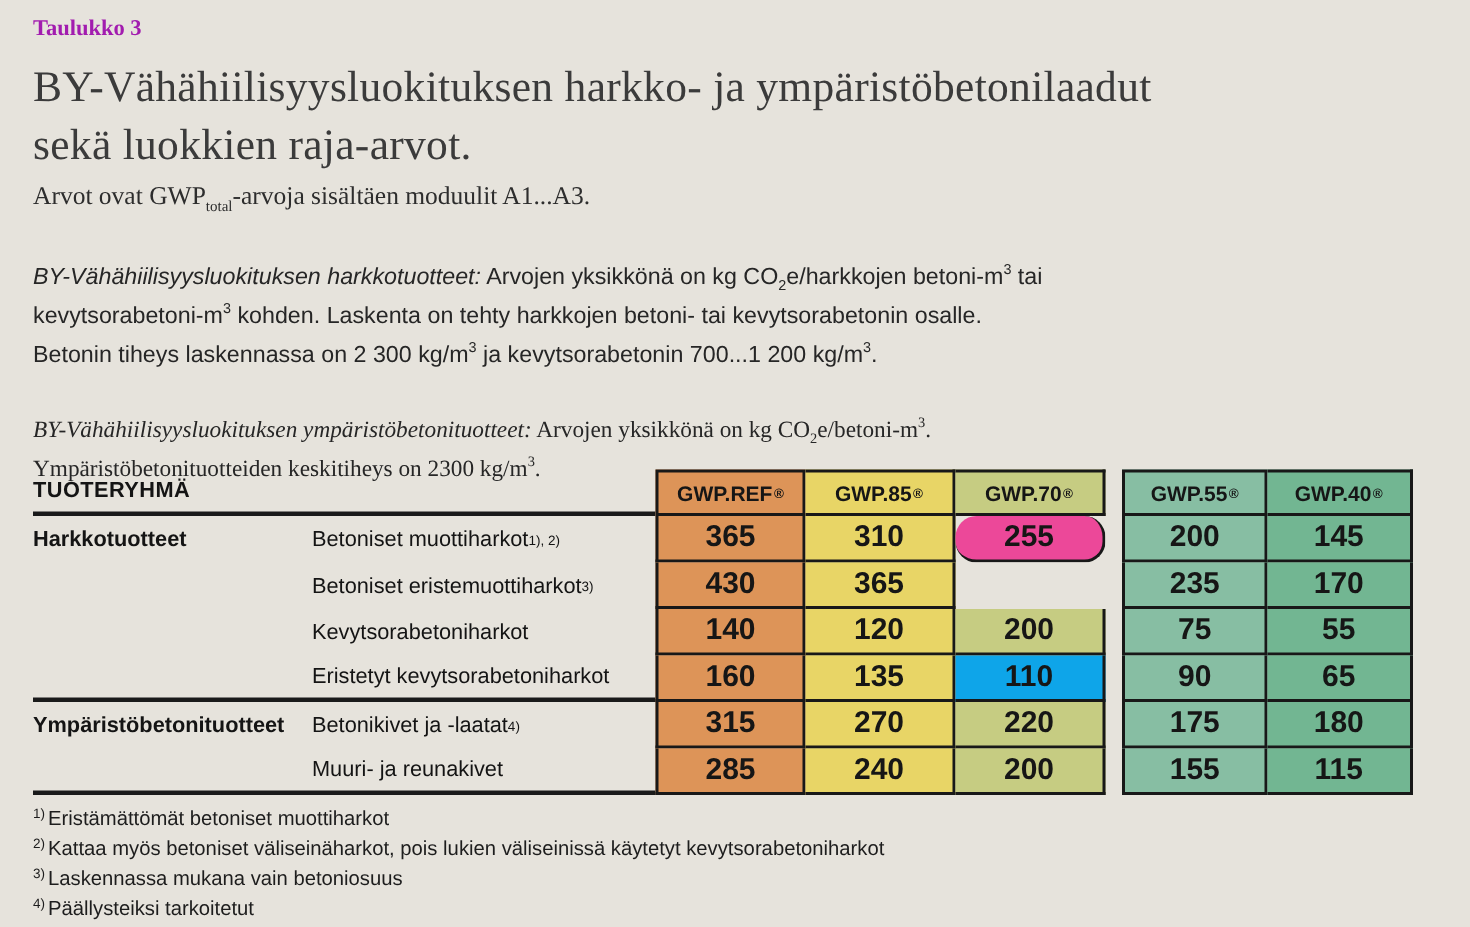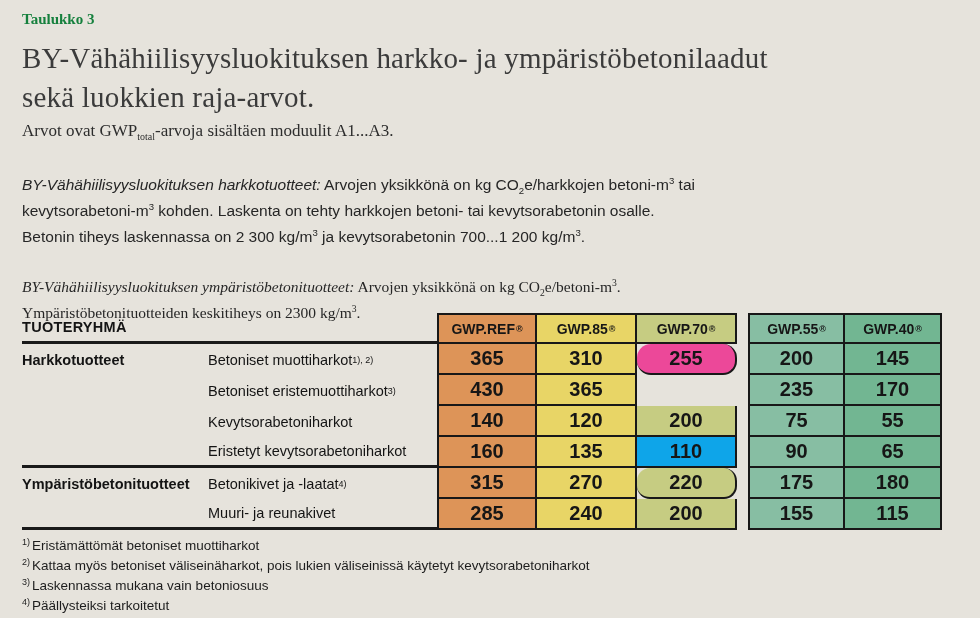--- a/index.html
+++ b/index.html
@@ -10,21 +10,21 @@
     color: #222;
     position: relative;
     overflow: hidden;
   }
   .page { position: absolute; inset: 0; padding: 11px 22px 0 22px; }
 
   .kicker {
     font-family: "Liberation Serif", serif;
     font-weight: bold;
     font-size: 15px;
-    color: #15803d;
+    color: #a21caf;
   }
   .title {
     font-family: "Liberation Serif", serif;
     font-weight: 400;
     font-size: 29px;
     line-height: 1.36;
     color: #3b3b3b;
     margin-top: 11px;
     letter-spacing: 0.2px;
   }
@@ -171,21 +171,21 @@
       <div class="cc cval" style="grid-area: 5 / 5; background: #0ea5e9; text-align: right;">110</div>
       <div class="cc cval left" style="grid-area: 5 / 7; background: rgb(135, 190, 163);">90</div>
       <div class="cc cval" style="grid-area: 5 / 8; background: rgb(114, 182, 146);">65</div>
       <div class="gcell" style="grid-area: 6 / 1;">Ympäristöbetonituotteet</div>
       <div class="pcell" style="grid-area: 6 / 2;">
         <span>Betonikivet ja -laatat</span>
         <sup>4)</sup>
       </div>
       <div class="cc cval left" style="grid-area: 6 / 3; background: rgb(221, 148, 88);">315</div>
       <div class="cc cval" style="grid-area: 6 / 4; background: rgb(232, 213, 102);">270</div>
-      <div class="cc cval" style="grid-area: 6 / 5; background: rgb(198, 204, 130); border-radius: 13px;">220</div>
+      <div class="cc cval" style="grid-area: 6 / 5; background: rgb(198, 204, 130);">220</div>
       <div class="cc cval left" style="grid-area: 6 / 7; background: rgb(135, 190, 163);">175</div>
       <div class="cc cval" style="grid-area: 6 / 8; background: rgb(114, 182, 146);">180</div>
       <div class="gcell rule" style="grid-area: 7 / 1;"></div>
       <div class="pcell rule" style="grid-area: 7 / 2;">
         <span>Muuri- ja reunakivet</span>
       </div>
       <div class="cc cval left" style="grid-area: 7 / 3; background: rgb(221, 148, 88);">285</div>
       <div class="cc cval" style="grid-area: 7 / 4; background: rgb(232, 213, 102);">240</div>
       <div class="cc cval" style="grid-area: 7 / 5; background: rgb(198, 204, 130);">200</div>
       <div class="cc cval left" style="grid-area: 7 / 7; background: rgb(135, 190, 163);">155</div>

